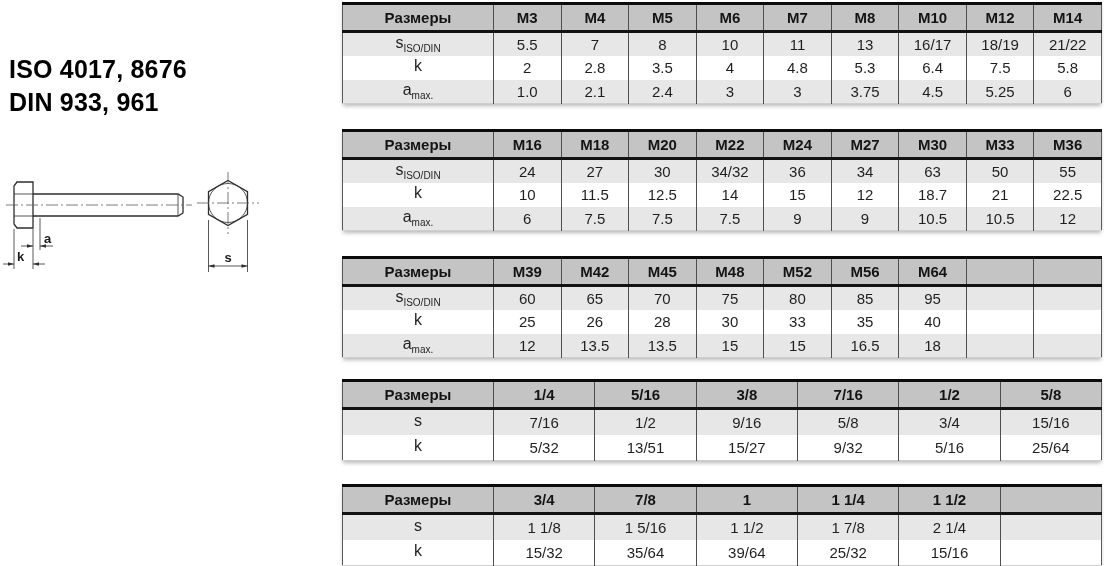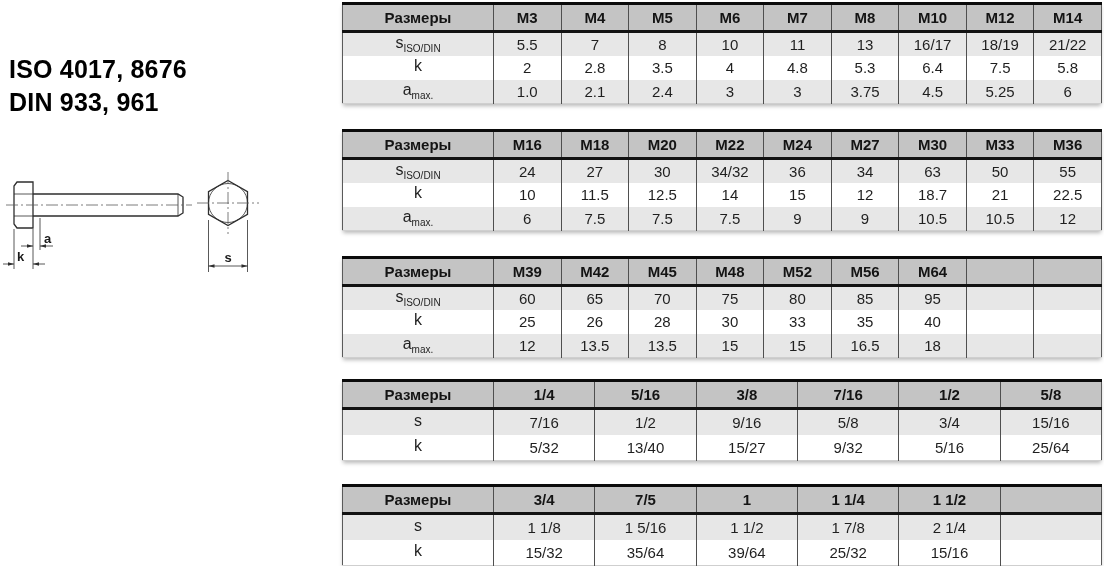--- a/index.html
+++ b/index.html
@@ -334,21 +334,21 @@
           <td>7/16</td>
           <td>1/2</td>
           <td>9/16</td>
           <td>5/8</td>
           <td>3/4</td>
           <td>15/16</td>
         </tr>
         <tr>
           <th class="row-label"><span>k</span><sub></sub></th>
           <td>5/32</td>
-          <td>13/40</td>
+          <td>13/51</td>
           <td>15/27</td>
           <td>9/32</td>
           <td>5/16</td>
           <td>25/64</td>
         </tr>
       </tbody>
     </table>
     <table class="dim-table inch">
       <colgroup>
         <col class="label-col">
@@ -356,21 +356,21 @@
         <col>
         <col>
         <col>
         <col>
         <col>
       </colgroup>
       <thead>
         <tr>
           <th>Размеры</th>
           <th>3/4</th>
-          <th>7/5</th>
+          <th>7/8</th>
           <th>1</th>
           <th>1 1/4</th>
           <th>1 1/2</th>
           <th></th>
         </tr>
       </thead>
       <tbody>
         <tr>
           <th class="row-label"><span>s</span><sub></sub></th>
           <td>1 1/8</td>

